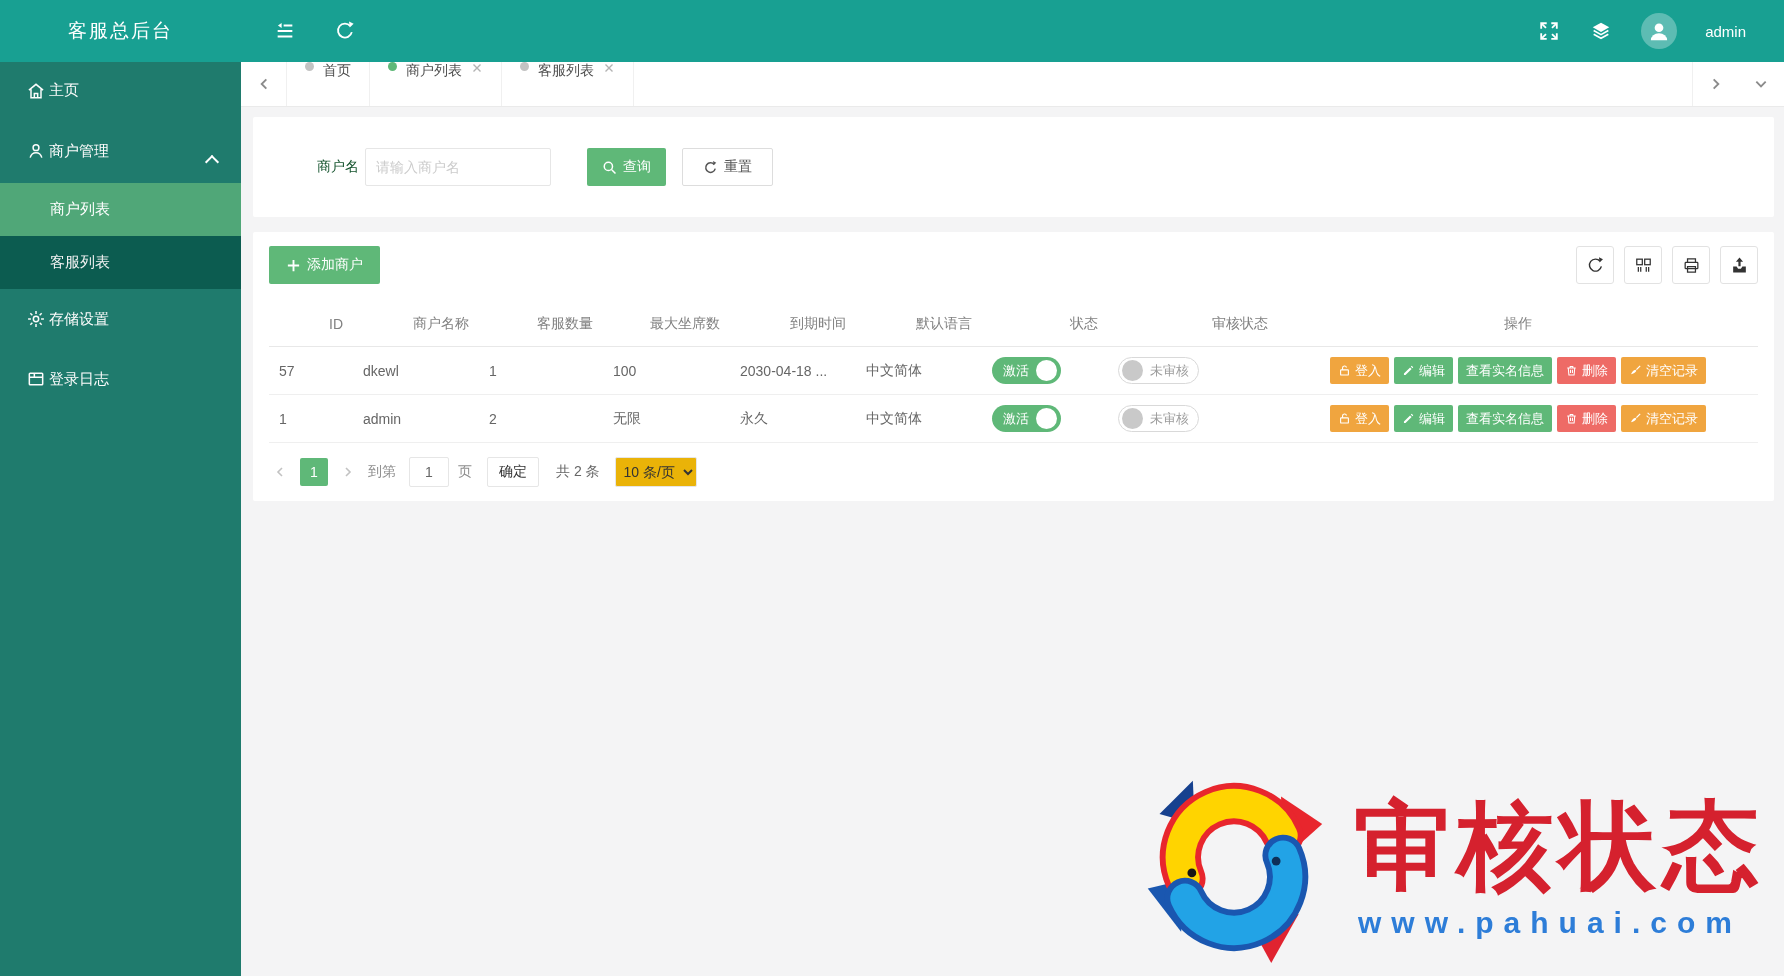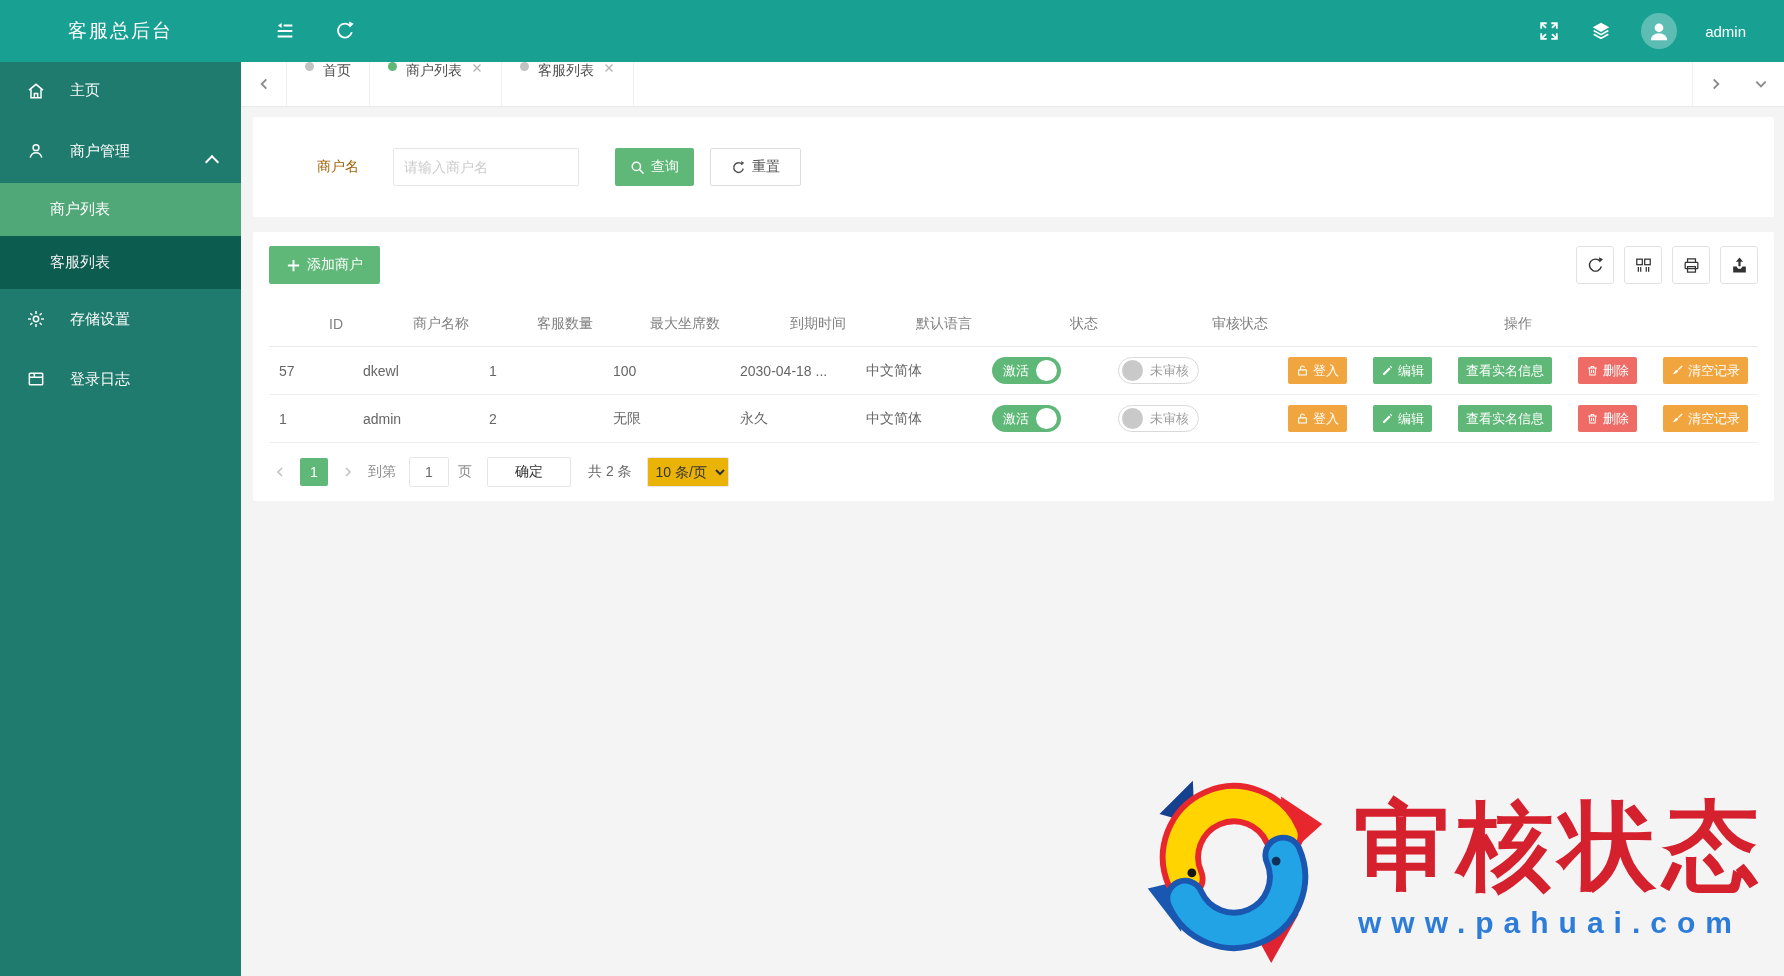--- a/index.html
+++ b/index.html
@@ -2,21 +2,21 @@
 <html><head>
 <meta charset="utf-8">
 <style>
   * { margin:0; padding:0; box-sizing:border-box; }
   html,body { width:1784px; height:976px; overflow:hidden; }
   body { font-family:"Liberation Sans","DejaVu Sans",sans-serif; font-size:14px; color:#666; background:#f4f4f5; position:relative; }
 
   
   .sidebar { position:absolute; left:0; top:0; width:241px; height:976px; background:#1f7b6d; z-index:5; }
   .logo { height:62px; background:#18a092; color:#fff; display:flex; align-items:center; justify-content:center; font-size:19px; letter-spacing:2px; }
-  .menu-item { height:57px; display:flex; align-items:center; gap:24px; padding-left:26px; color:#fcfcfc; font-size:15px; cursor:pointer; position:relative; }
+  .menu-item { height:57px; display:flex; align-items:center; gap:3px; padding-left:26px; color:#fcfcfc; font-size:15px; cursor:pointer; position:relative; }
   .menu-item.parent { height:64px; }
   .menu-item .micon { width:20px; height:20px; display:inline-flex; }
   .menu-item .micon svg { width:20px; height:20px; }
   .chev-up { position:absolute; right:24px; bottom:16px; width:10px; height:10px; border-left:2px solid #fff; border-top:2px solid #fff; transform:rotate(45deg); }
   .submenu { background:#0c5c50; }
   .submenu .sub-item { height:53px; display:flex; align-items:center; padding-left:50px; color:#f2f2f2; font-size:15px; cursor:pointer; }
   .submenu .sub-item.active { background:#50a778; color:#fff; }
 
   
   .topbar { position:absolute; left:241px; top:0; right:0; height:62px; background:#18a092; display:flex; align-items:center; }
@@ -37,58 +37,58 @@
   .tab { display:flex; gap:9px; padding:0 18px; border-right:1px solid #f0f0f0; color:#4e4e4e; cursor:pointer; font-size:14px; }
   .tab .dot { width:9px; height:9px; border-radius:50%; background:#c3c3c3; }
   .tab.active .dot { background:#5FB878; }
   .tab .close { width:12px; height:12px; color:#b3b3b3; display:inline-flex; }
   .tab .close svg { width:12px; height:12px; }
 
   
   .content { position:absolute; left:241px; top:107px; right:0; bottom:0; padding:10px 10px 0 12px; }
   .card { background:#fff; border-radius:2px; }
   .search-card { height:100px; display:flex; align-items:center; padding-left:64px; margin-bottom:15px; }
-  .search-label { color:#a16207; margin-right:34px; }
+  .search-label { color:#14532d; margin-right:6px; }
   .search-input { width:186px; height:38px; border:1px solid #e6e6e6; border-radius:2px; padding:0 10px; font-size:14px; color:#666; outline:none; }
   .search-input::placeholder { color:#ccc; }
   .btn { display:inline-flex; align-items:center; justify-content:flex-start; gap:6px; border:none; border-radius:2px; cursor:pointer; font-size:14px; font-family:inherit; }
   .btn-query { background:#5FB878; color:#fff; height:38px; padding:0 15px; margin-left:36px; }
   .btn-reset { background:#fff; color:#555; height:38px; padding:0 20px; margin-left:16px; border:1px solid #ddd; }
   .btn svg { width:15px; height:15px; }
 
   .table-card { padding:14px 16px 14px 16px; }
   .card-top { display:flex; align-items:center; justify-content:space-between; }
   .btn-add { background:#5FB878; color:#fff; height:38px; padding:0 17px; }
   .tool-icons { display:flex; gap:10px; }
   .tool-btn { width:38px; height:38px; border:1px solid #e2e2e2; border-radius:3px; background:#fff; display:flex; align-items:center; justify-content:center; color:#333; cursor:pointer; }
   .tool-btn svg { width:19px; height:19px; }
 
   table.grid { width:100%; border-collapse:collapse; margin-top:18px; table-layout:fixed; }
   .grid th { text-align:right; font-weight:normal; color:#818181; font-size:14px; padding:13px 10px; border-bottom:1px solid #e8e8e8; }
   .grid th.c, .grid td.c { text-align:center; }
   .grid td { color:#666; font-size:14px; padding:10px 10px; border-bottom:1px solid #efefef; height:47px; }
-  .ops { display:flex; gap:5px; justify-content:space-between; align-items:center; }
+  .ops { display:flex; gap:5px; justify-content:center; align-items:center; }
   .abtn { display:inline-flex; align-items:center; gap:4px; height:27px; padding:0 8px; border-radius:2px; color:#fff; font-size:13px; border:none; cursor:pointer; white-space:nowrap; font-family:inherit; }
   .abtn svg { width:13px; height:13px; }
   .abtn.orange { background:#f0a53f; }
   .abtn.green { background:#5FB878; }
   .abtn.red { background:#ee6b66; }
 
   .toggle { display:inline-flex; align-items:center; height:27px; border-radius:14px; cursor:pointer; font-size:13px; }
   .toggle.on { background:#5FB878; color:#fff; padding:0 4px 0 11px; gap:7px; }
   .toggle.on .knob { width:21px; height:21px; border-radius:50%; background:#fff; }
   .toggle.off { background:#fff; border:1px solid #d9d9d9; color:#9c9c9c; padding:0 9px 0 3px; gap:7px; }
   .toggle.off .knob { width:21px; height:21px; border-radius:50%; background:#c9c9c9; }
 
   .pager { display:flex; align-items:center; gap:9px; margin-top:14px; color:#8d8d8d; }
   .pg-arrow { width:22px; height:28px; display:inline-flex; align-items:center; justify-content:center; color:#c2c2c2; cursor:pointer; }
   .pg-arrow svg { width:12px; height:12px; }
   .pg-page { width:28px; height:28px; background:#5FB878; color:#fff; border-radius:2px; display:inline-flex; align-items:center; justify-content:center; cursor:pointer; }
   .pg-input { width:40px; height:30px; border:1px solid #e6e6e6; border-radius:2px; text-align:center; color:#666; font-size:14px; outline:none; margin-left:4px; }
-  .pg-confirm { height:30px; padding:0 27px; background:#fff; border:1px solid #e6e6e6; border-radius:2px; color:#333; cursor:pointer; font-size:14px; margin-left:6px; font-family:inherit; }
+  .pg-confirm { height:30px; padding:0 11px; background:#fff; border:1px solid #e6e6e6; border-radius:2px; color:#333; cursor:pointer; font-size:14px; margin-left:6px; font-family:inherit; }
   .pg-total { color:#666; margin-left:8px; }
   .pg-select { height:30px; border:1px solid #e6e6e6; border-radius:2px; color:#333; font-size:14px; padding:0 4px; outline:none; margin-left:6px; background:#eab308; font-family:inherit; }
 
   
   .watermark { position:absolute; right:18px; bottom:8px; display:flex; align-items:center; gap:22px; }
   .wm-logo svg { width:196px; height:196px; }
   .wm-text { display:flex; flex-direction:column; align-items:flex-start; }
   .wm-title { font-family:"Liberation Serif","DejaVu Serif",serif; font-weight:bold; font-size:96px; line-height:1.05; color:#d5212e; letter-spacing:7px; }
   .wm-url { font-size:30px; font-weight:bold; color:#2d7dd8; letter-spacing:10px; margin-top:8px; padding-left:4px; }
 </style>

